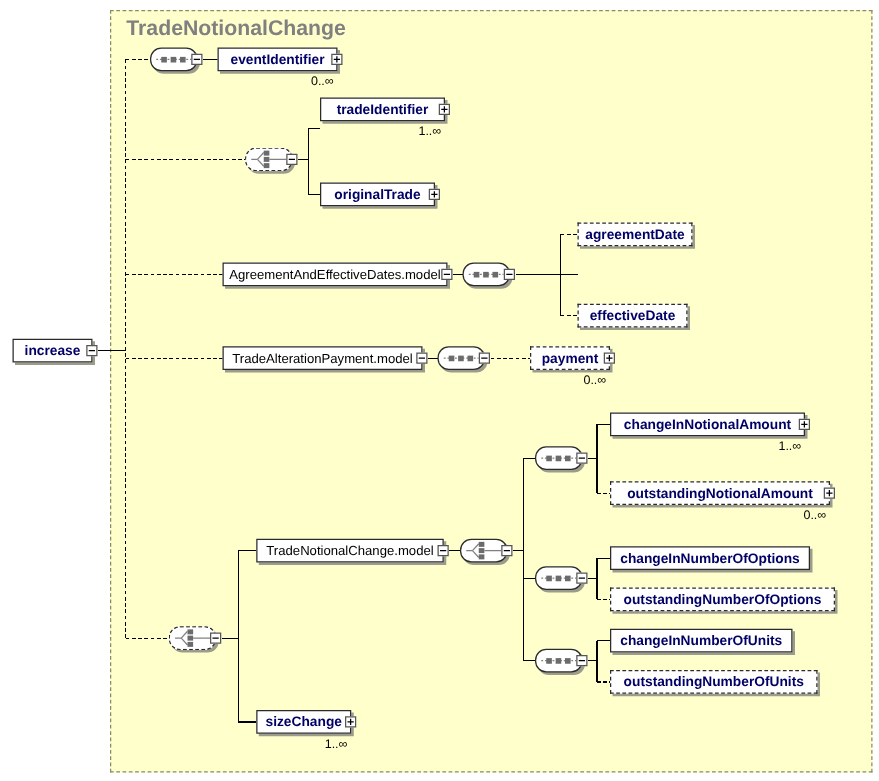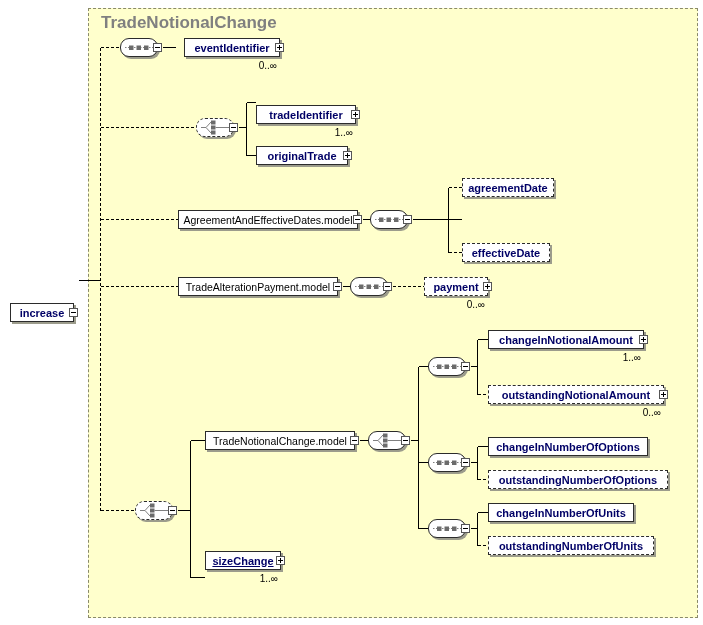--- a/index.html
+++ b/index.html
@@ -46,56 +46,56 @@
       M470.5 462.5 H477.5 M477.5 446.5 V479.5 M477.5 446.5 H488
       M470.5 528.5 H477.5 M477.5 512.5 V545.5 M477.5 512.5 H488"></path>
     <path fill="none" stroke="#000000" stroke-width="1" stroke-dasharray="3,2" d="
       M100.5 47.5 V510.5
       M100.5 47.5 H120 M100.5 127.5 H196 M100.5 219.5 H178 M100.5 286.5 H178 M100.5 510.5 H135
       M448.5 187.5 H462 M448.5 252.5 H462
       M392.5 286.5 H424
       M477.5 394.5 H488 M477.5 479.5 H488 M477.5 545.5 H488"></path>
   </svg>
 
-  <div class="node el" style="left:10px; top:271px; width:64px;margin-top:32px;">
+  <div class="node el" style="left:10px; top:271px; width:64px;">
     <span>increase</span>
     <span class="tog"></span>
   </div>
 
   <div class="comp" style="left:120px; top:38px;">
     <svg class="cicon" width="36" height="17" viewBox="0 0 36 17">
       <line x1="4" y1="8.5" x2="32" y2="8.5" stroke="#808080" stroke-width="1" stroke-dasharray="1.5,1.5"></line>
       <rect x="8" y="6.5" width="4.5" height="4.5" fill="#6b6b6b"></rect>
       <rect x="15.5" y="6.5" width="4.5" height="4.5" fill="#6b6b6b"></rect>
       <rect x="23" y="6.5" width="4.5" height="4.5" fill="#6b6b6b"></rect>
     </svg>
     <span class="tog"></span>
   </div>
 
-  <div class="node el" style="left:184px; top:38px; width:96px;">
+  <div class="node el" style="left:174px; top:38px; width:96px;">
     <span>eventIdentifier</span>
     <span class="tog plus"></span>
     <span class="card">0..∞</span>
   </div>
 
   <div class="comp opt" style="left:196px; top:118px;">
     <svg class="cicon" width="36" height="17" viewBox="0 0 36 17">
       <line x1="4" y1="8.5" x2="9" y2="8.5" stroke="#808080"></line>
       <line x1="9" y1="8.5" x2="14" y2="3" stroke="#808080"></line>
       <line x1="9" y1="8.5" x2="14" y2="14" stroke="#808080"></line>
       <rect x="14" y="1.5" width="4.5" height="4" fill="#6b6b6b"></rect>
       <rect x="14" y="6.5" width="4.5" height="4" fill="#6b6b6b"></rect>
       <rect x="14" y="11.5" width="4.5" height="4" fill="#6b6b6b"></rect>
       <line x1="18.5" y1="8.5" x2="27" y2="8.5" stroke="#808080"></line>
       <line x1="27" y1="8.5" x2="32" y2="8.5" stroke="#808080"></line>
     </svg>
     <span class="tog"></span>
   </div>
 
-  <div class="node el" style="left:256px; top:105px; width:100px;justify-content:center;">
+  <div class="node el" style="left:256px; top:78px; width:100px;justify-content:center;">
     <span>tradeIdentifier</span>
     <span class="tog plus"></span>
     <span class="card">1..∞</span>
   </div>
 
   <div class="node el" style="left:256px; top:146px; width:92px;">
     <span>originalTrade</span>
     <span class="tog plus"></span>
   </div>
 
@@ -228,19 +228,19 @@
   </div>
 
   <div class="node el" style="left:488px; top:503px; width:146px;">
     <span>changeInNumberOfUnits</span>
   </div>
 
   <div class="node el opt" style="left:488px; top:536px; width:166px;">
     <span>outstandingNumberOfUnits</span>
   </div>
 
-  <div class="node el" style="left:205px; top:551px; width:76px;text-decoration:underline;">
+  <div class="node el" style="left:205px; top:568px; width:76px;">
     <span>sizeChange</span>
     <span class="tog plus"></span>
     <span class="card">1..∞</span>
   </div>
 
 </div>
 
 </body></html>

